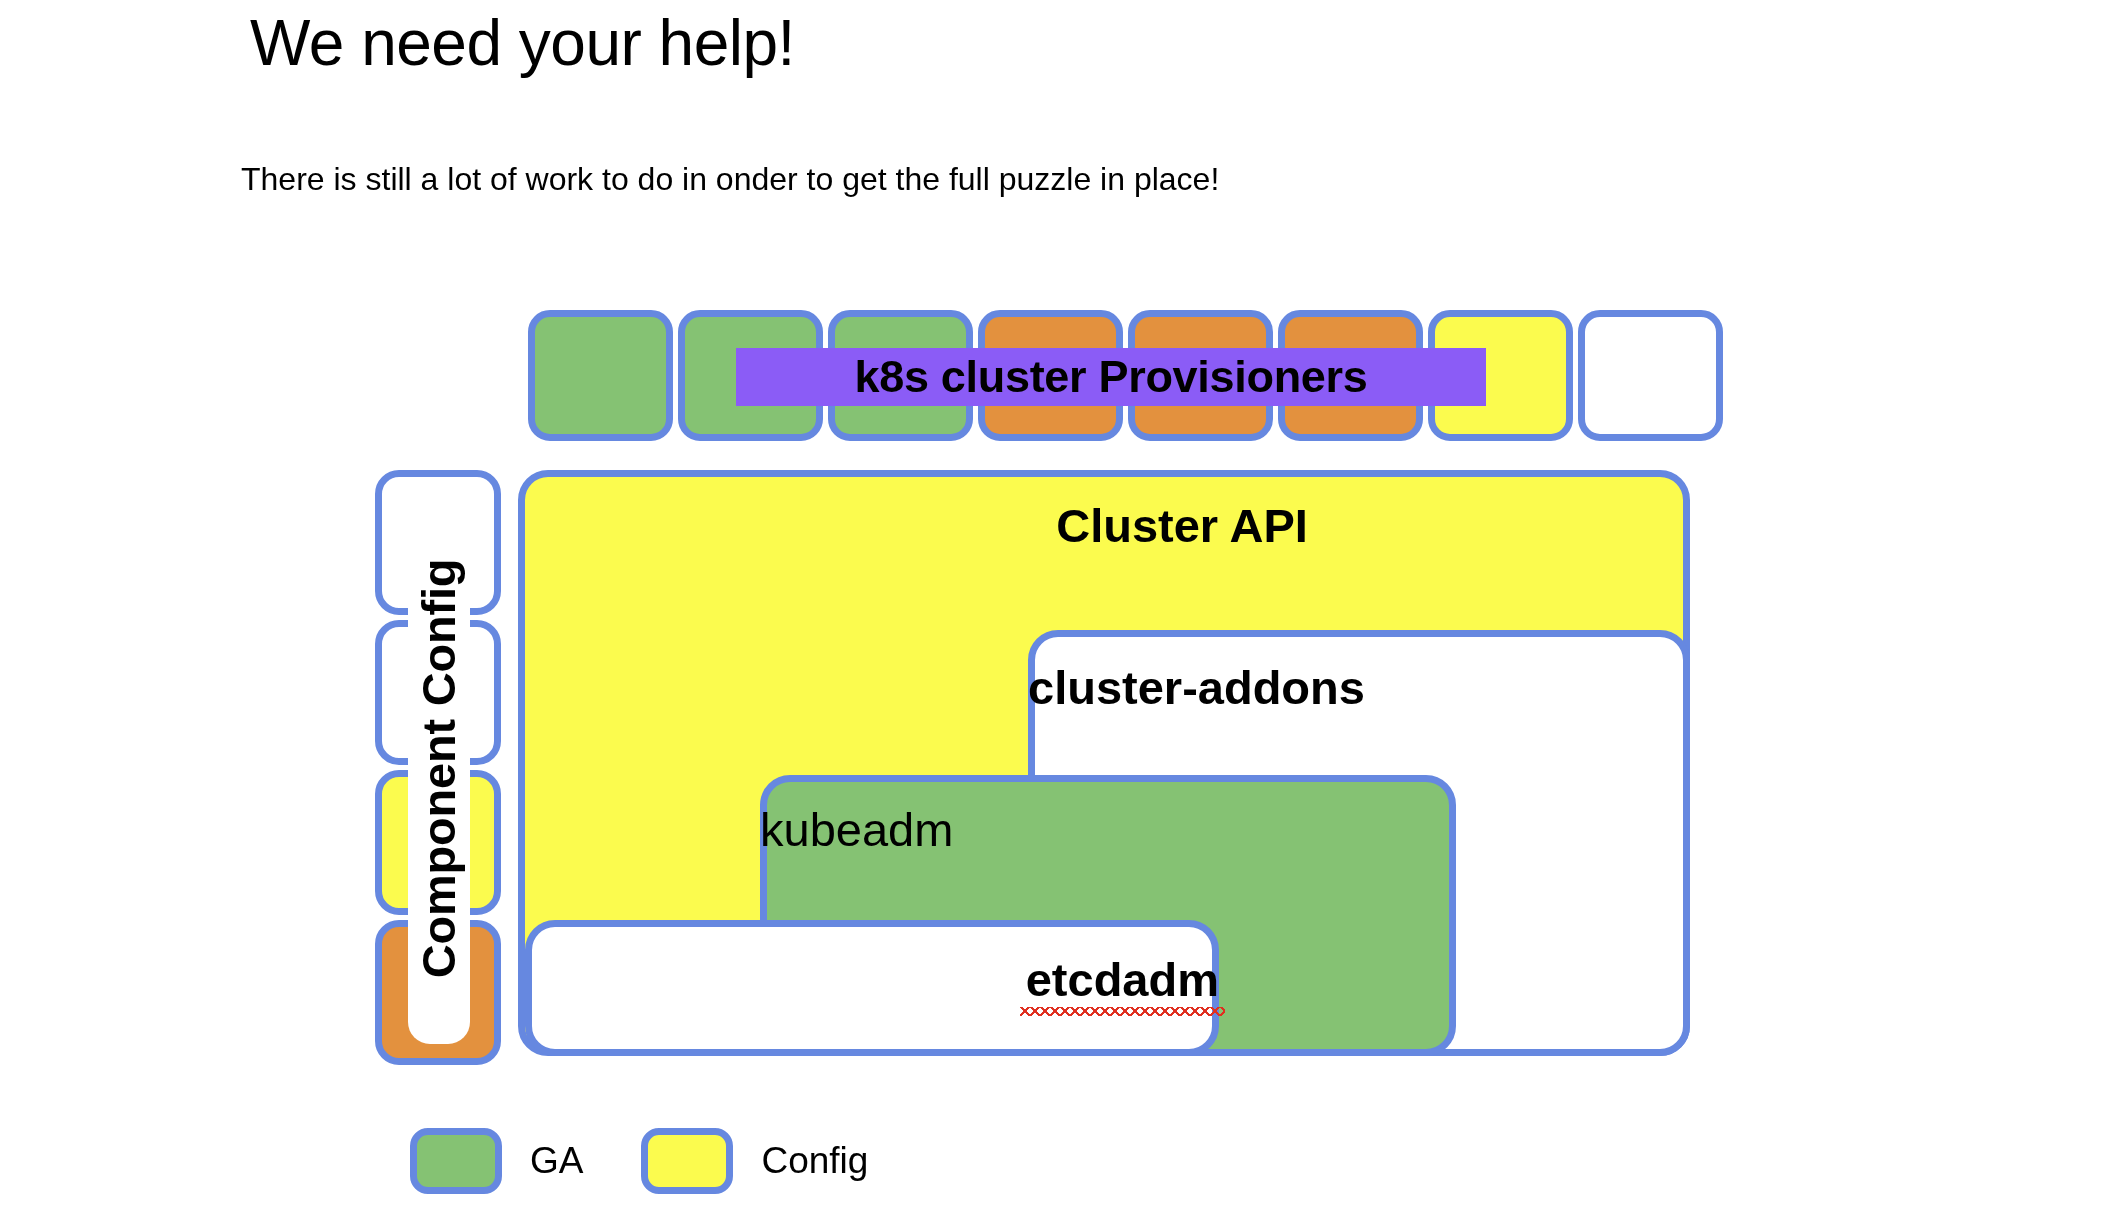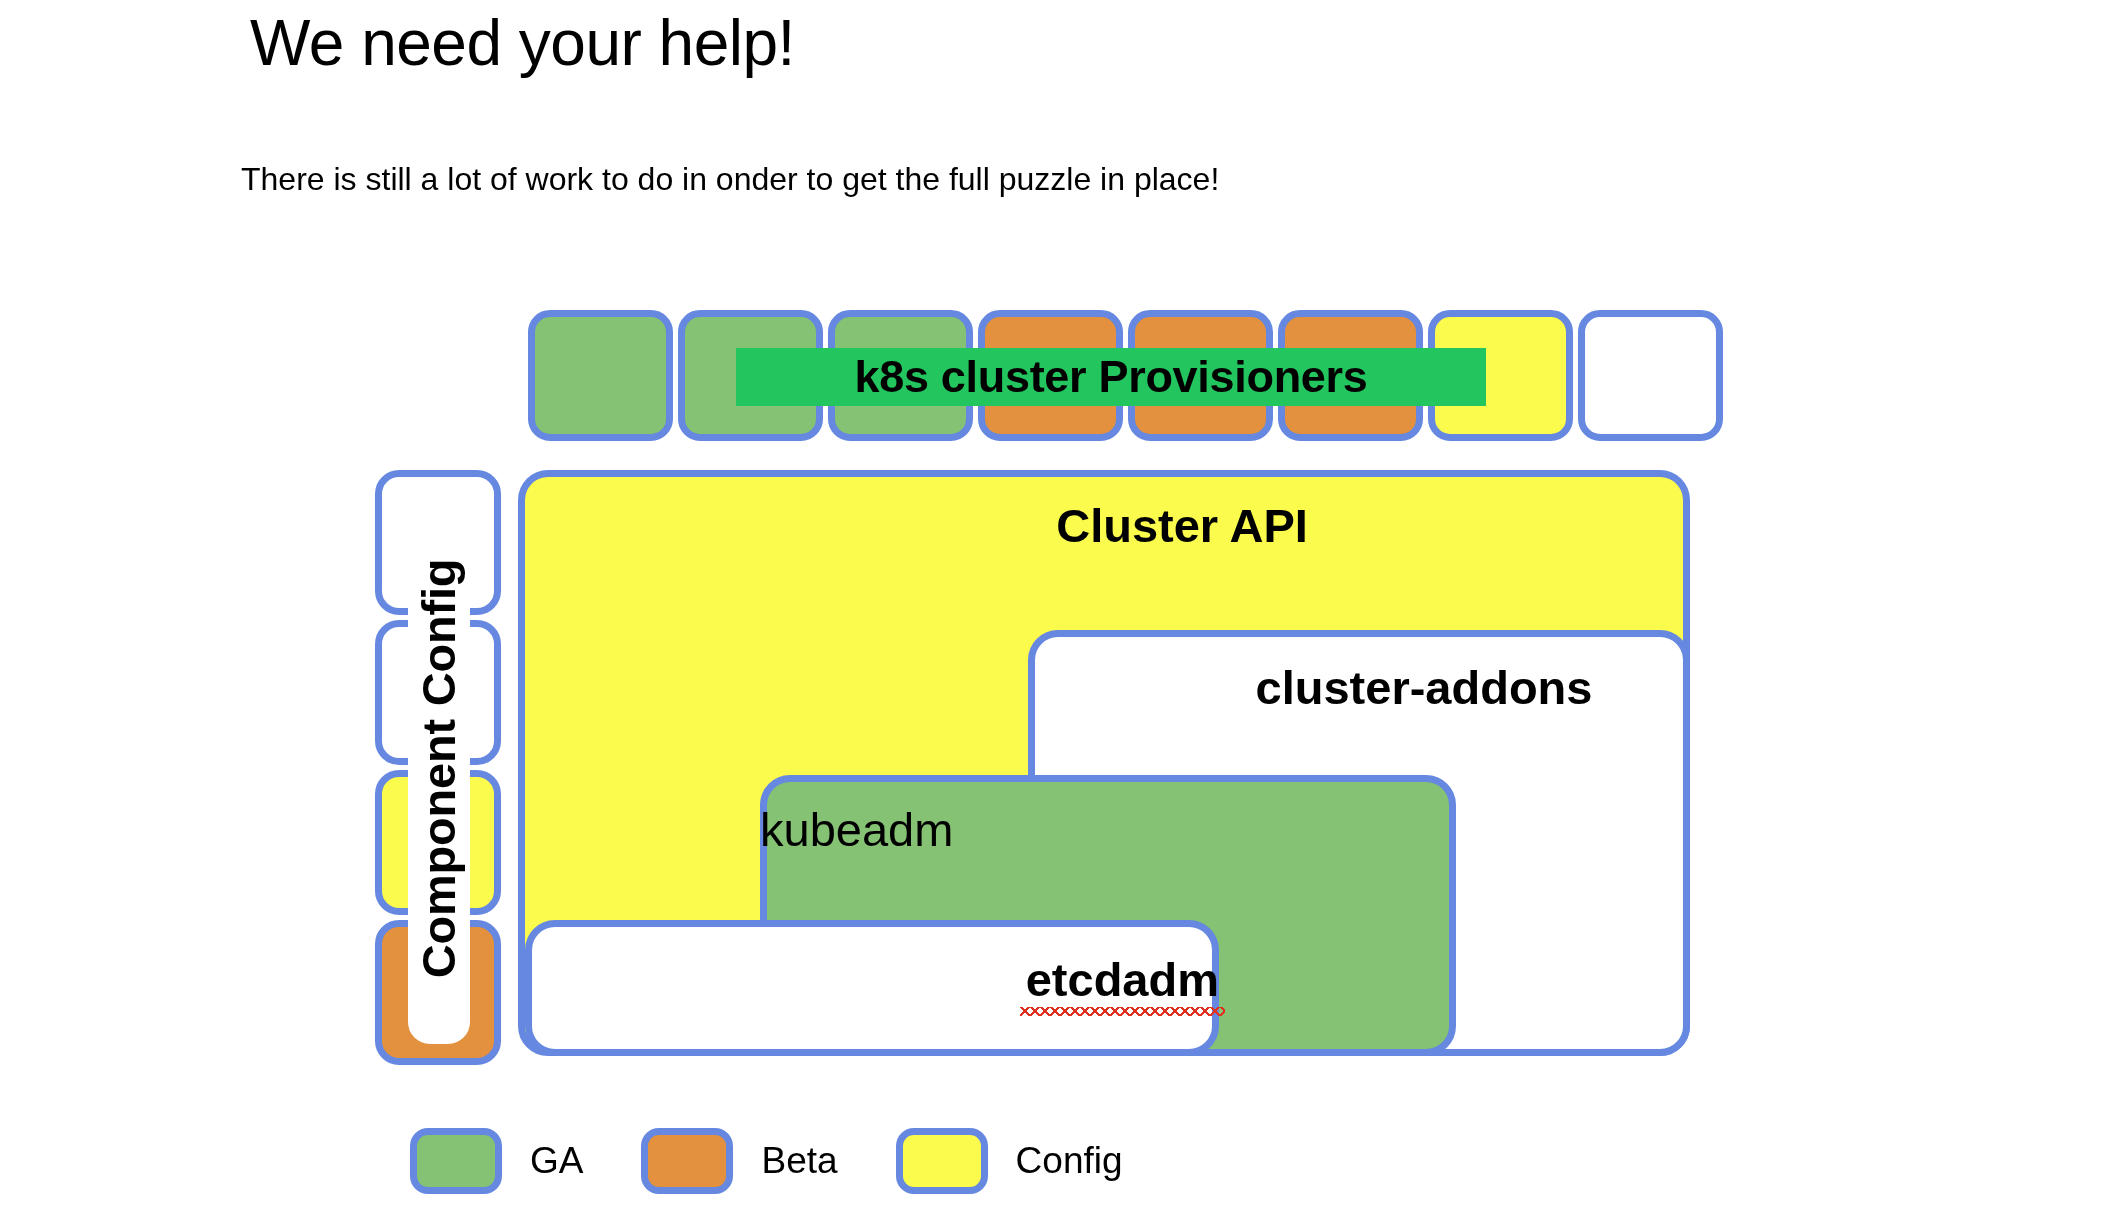--- a/index.html
+++ b/index.html
@@ -55,21 +55,21 @@
   #provisioner-strip .pbox { pointer-events: auto; }
 
   .prov-box { top: 310px; height: 131px; width: 145px; border-radius: 22px; }
 
   #provisioner-label {
     position: absolute;
     left: 736px;
     top: 348px;
     width: 750px;
     height: 58px;
-    background: #22c55e;
+    background: #8b5cf6;
     display: flex;
     align-items: center;
     justify-content: center;
     font-size: 45px;
     font-weight: bold;
     white-space: nowrap;
     letter-spacing: -0.3px;
   }
 
   
@@ -115,21 +115,21 @@
 
   #cluster-addons-box {
     left: 1028px; top: 630px;
     width: 662px; height: 426px;
     border-radius: 30px;
   }
   #cluster-addons-label {
     position: absolute;
     left: 1028px; top: 660px;
     width: 792px;
-    text-align: center;
+    text-align: left;
     font-size: 47px;
     font-weight: bold;
     white-space: nowrap;
   }
 
   #kubeadm-box {
     left: 760px; top: 775px;
     width: 696px; height: 281px;
     border-radius: 30px;
   }
@@ -249,20 +249,16 @@
     <span class="squiggle"></span>
   </span>
 </div>
 
 <div id="legend">
     <div class="legend-entry">
       <div class="legend-swatch" style="background: rgb(133, 194, 115); border-color: rgb(102, 136, 224);"></div>
       <div class="legend-text">GA</div>
     </div>
     <div class="legend-entry">
-      <div class="legend-swatch" style="background: rgb(227, 145, 62); border-color: rgb(102, 136, 224);"></div>
-      <div class="legend-text">Beta</div>
-    </div>
-    <div class="legend-entry">
       <div class="legend-swatch" style="background: rgb(251, 251, 78); border-color: rgb(102, 136, 224);"></div>
       <div class="legend-text">Config</div>
     </div>
   </div>
 
 </body></html>

